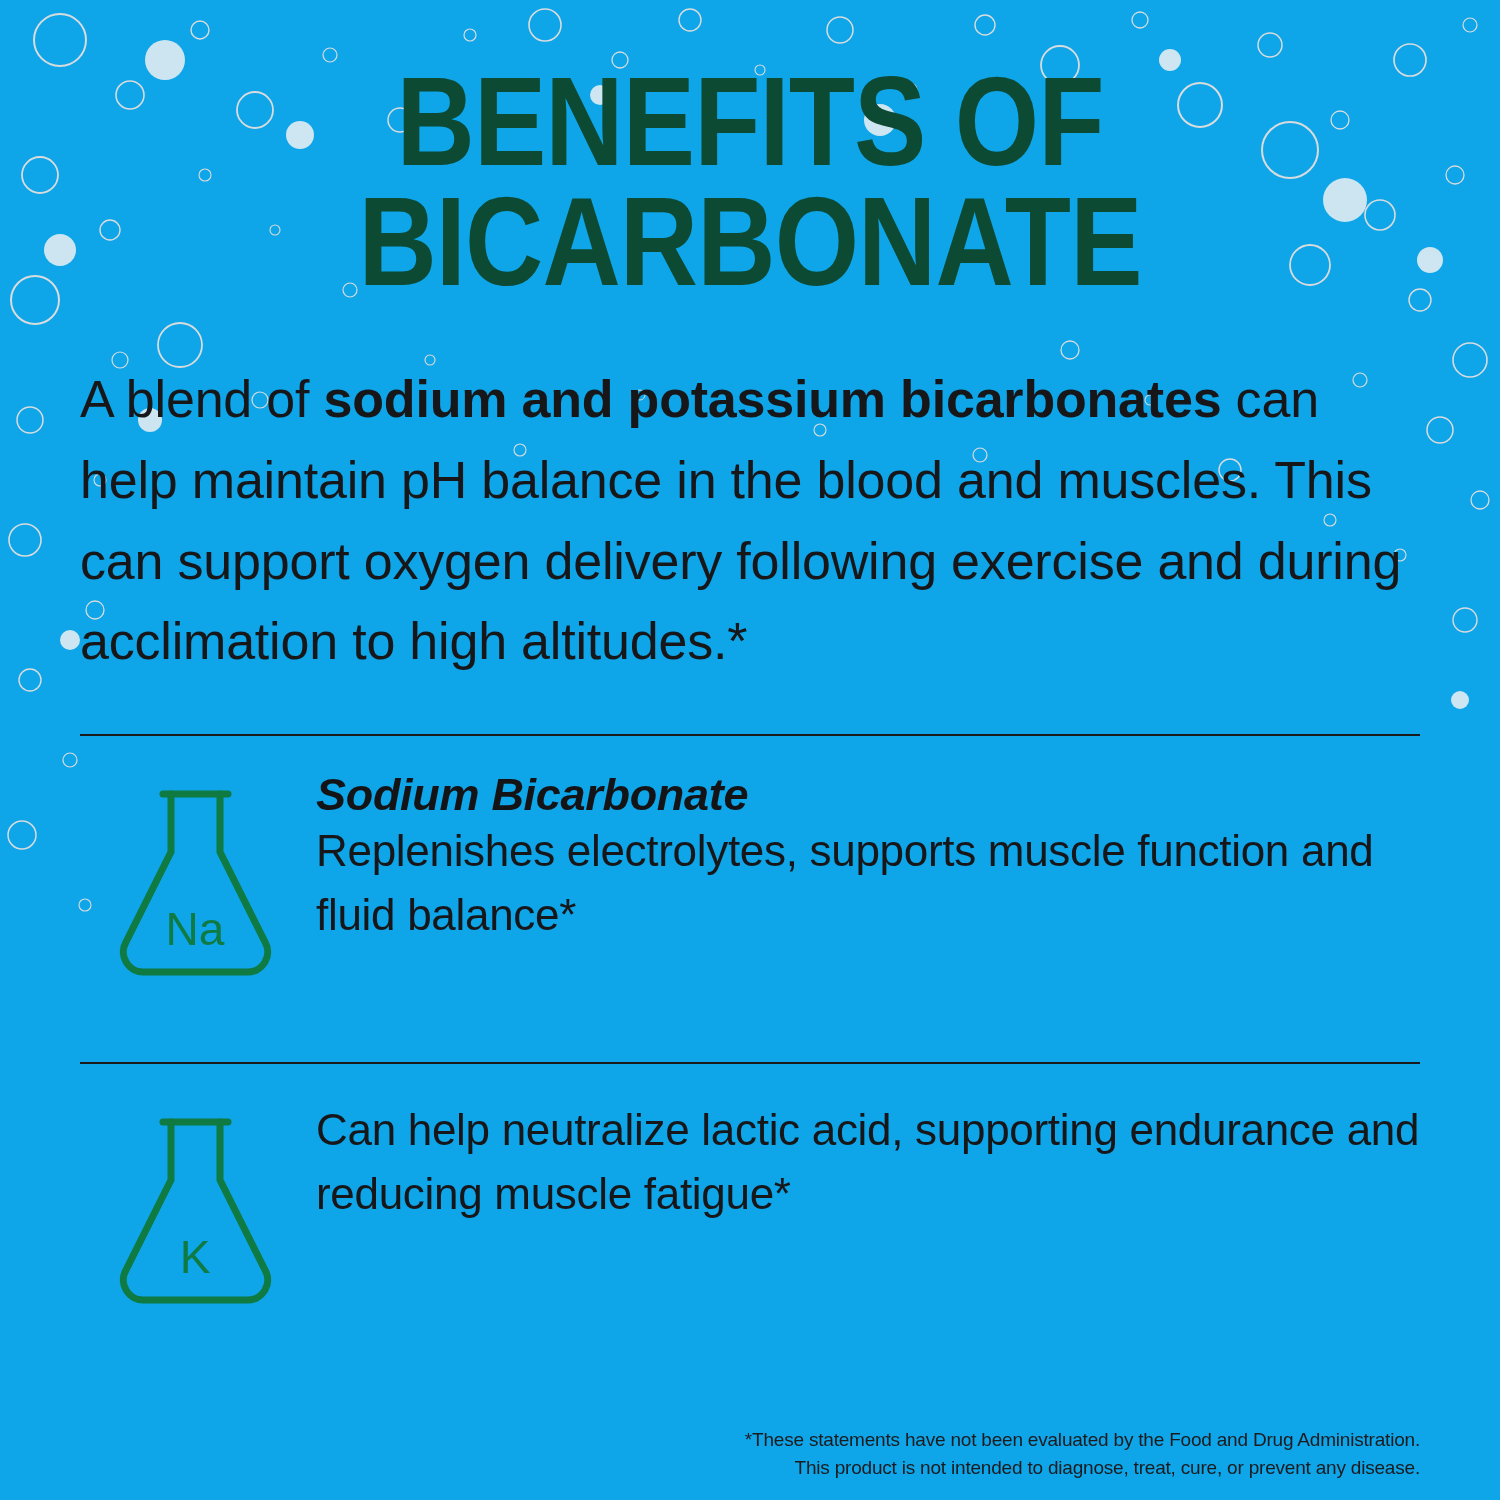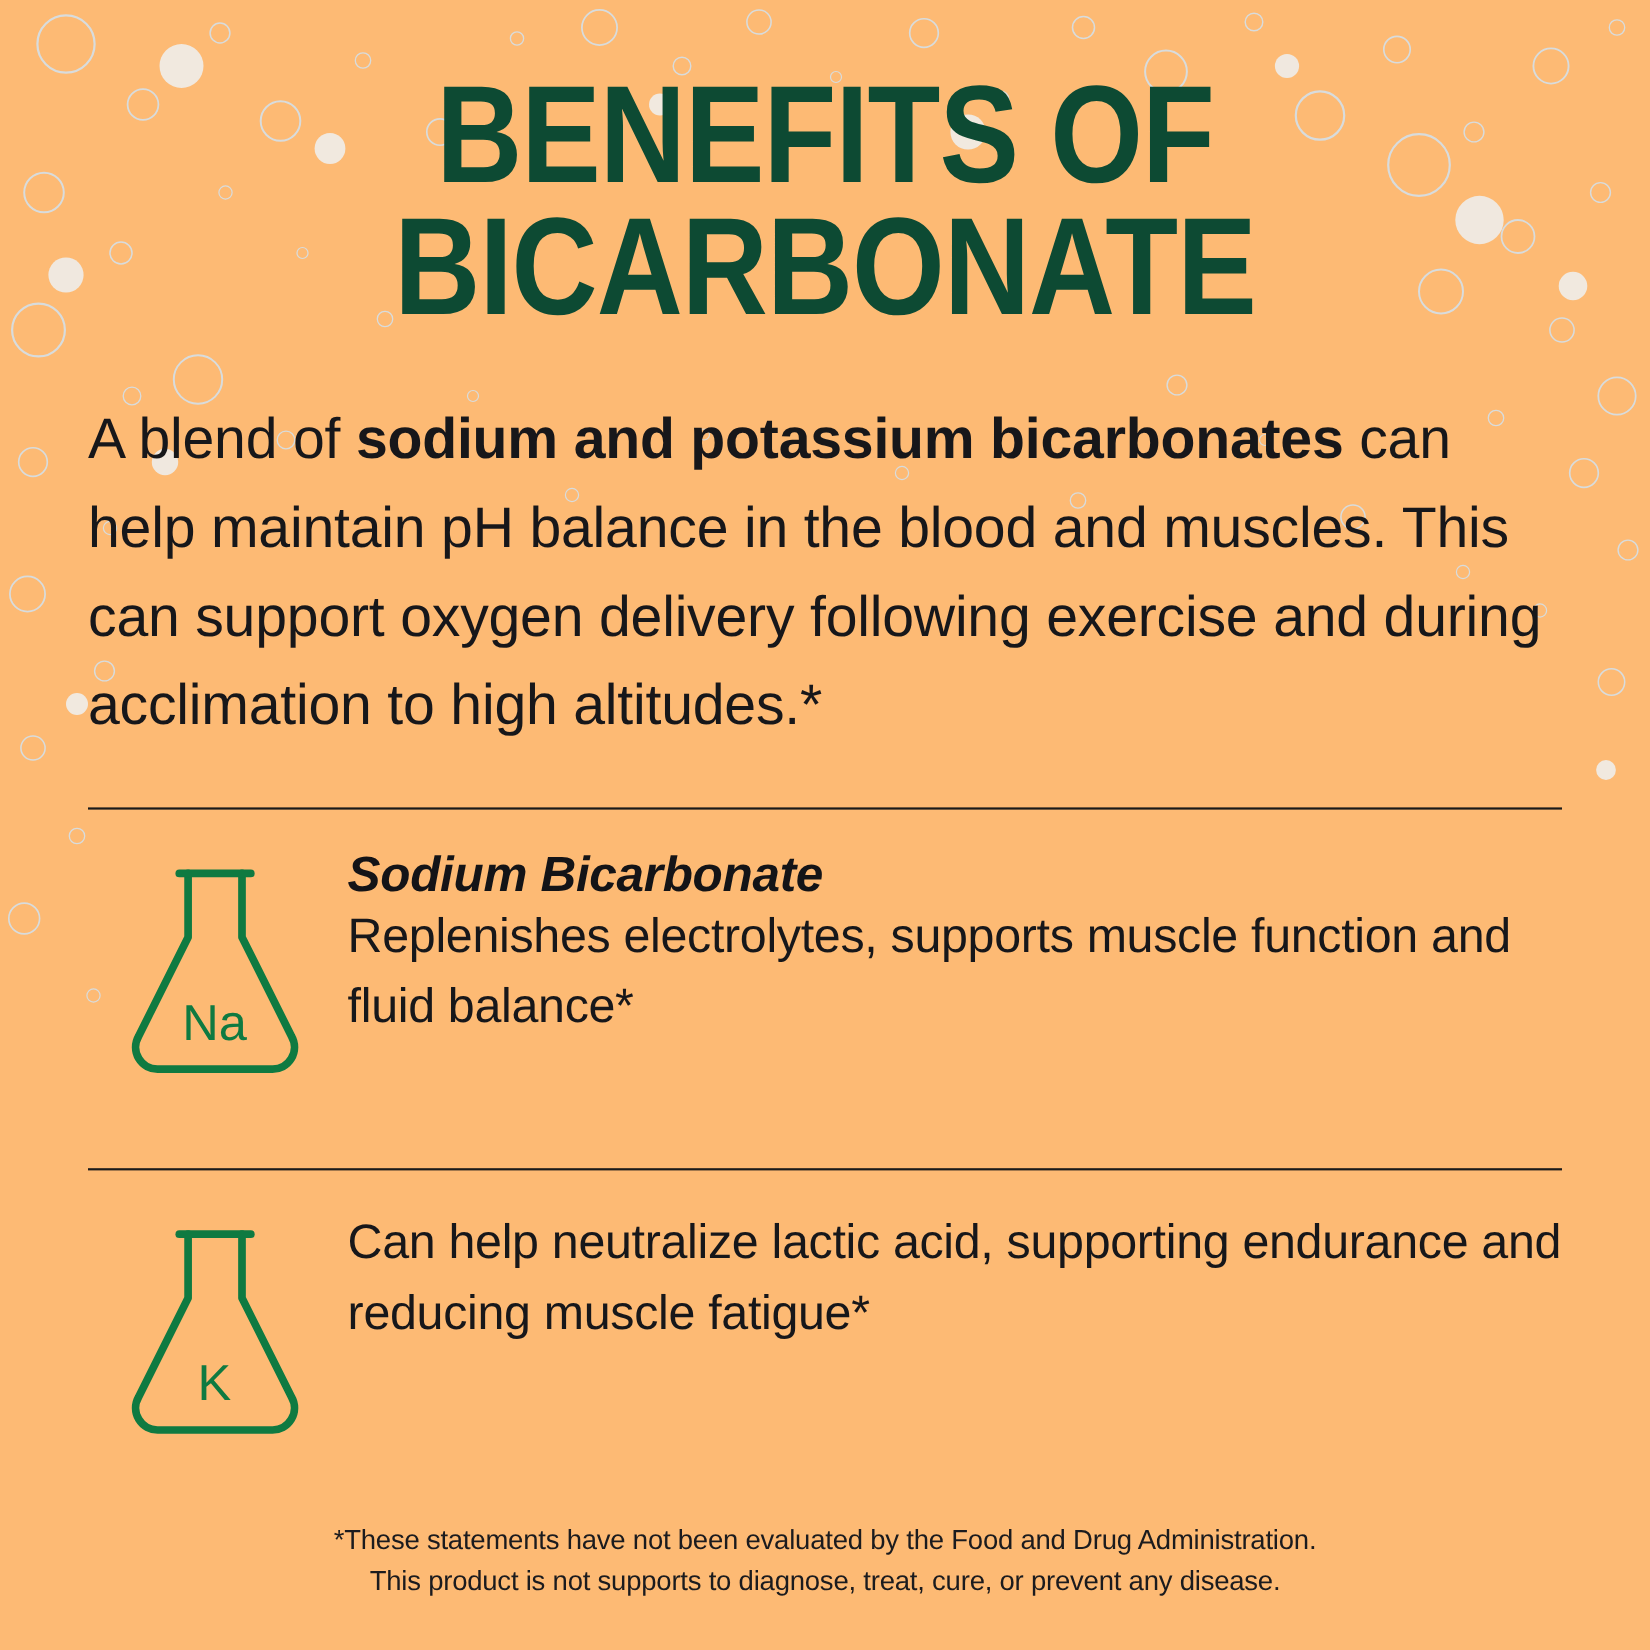--- a/index.html
+++ b/index.html
@@ -7,21 +7,21 @@
     width: 1500px;
     height: 1500px;
     background: #ffffff;
     font-family: "DejaVu Sans", sans-serif;
     overflow: hidden;
   }
   #page {
     position: relative;
     width: 1500px;
     height: 1500px;
-    background: #fdba74;
+    background: #0ea5e9;
     overflow: hidden;
   }
   
   #bubbles {
     position: absolute;
     top: 0; left: 0;
     width: 1500px;
     height: 1500px;
     pointer-events: none;
     z-index: 0;
@@ -85,24 +85,24 @@
     font-style: italic;
   }
   .row-desc {
     font-family: Liberation Sans, sans-serif;
     font-size: 44px;
     line-height: 1.45;
     color: #17171a;
     letter-spacing: -0.3px;
   }
   .footnote {
-    margin-top: 44px;
-    text-align: center;
-    font-family: "Liberation Sans", sans-serif;
-    font-size: 25px;
+    margin-top: 88px;
+    text-align: right;
+    font-family: "Liberation Sans", sans-serif;
+    font-size: 19px;
     line-height: 1.5;
     color: #1b1b1e;
     letter-spacing: -0.2px;
   }
   .flask-label {
     font-family: "Liberation Sans", sans-serif;
     font-weight: normal;
     fill: #0f7a41;
   }
 </style>
@@ -224,17 +224,17 @@
           <text class="flask-label" x="87" y="165" text-anchor="middle" font-size="46">K</text>
         </svg>
       </div>
       <div class="row-text">
         <div class="row-desc">Can help neutralize lactic acid, supporting endurance and reducing muscle fatigue*</div>
       </div>
     </div>
 
     <div class="footnote">
       <div>*These statements have not been evaluated by the Food and Drug Administration.</div>
-      <div>This product is not supports to diagnose, treat, cure, or prevent any disease.</div>
+      <div>This product is not intended to diagnose, treat, cure, or prevent any disease.</div>
     </div>
 
   </div>
 </div>
 
 </body></html>

